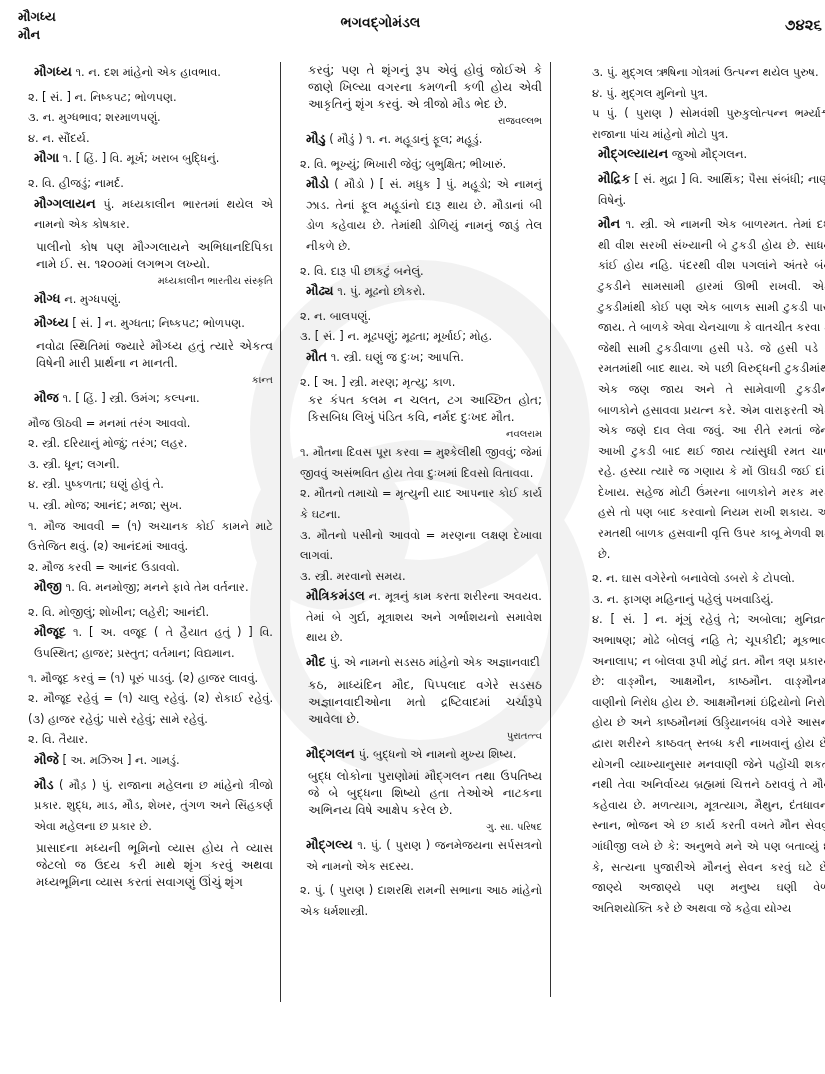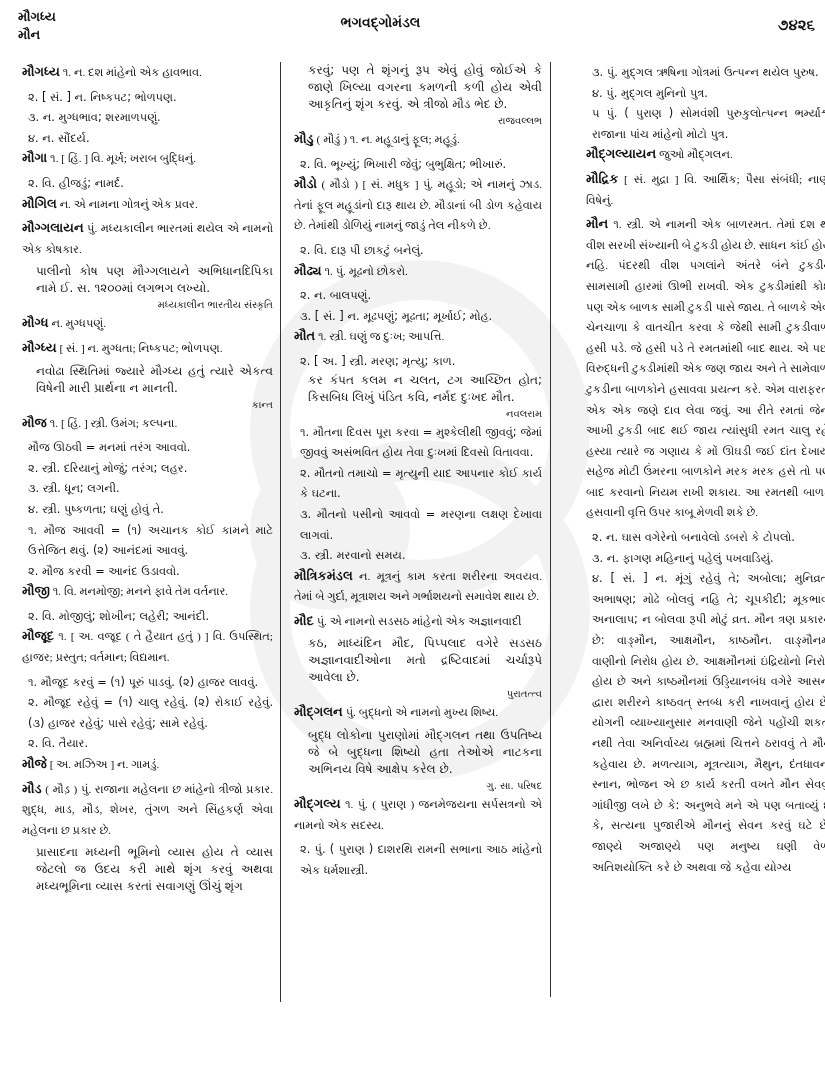--- a/index.html
+++ b/index.html
@@ -7,31 +7,31 @@
     width:825px; height:1074px; position:relative; overflow:hidden;
     font-family:"DejaVu Sans", sans-serif; color:#111;
   }
   .watermark {
     position:absolute; left:230px; top:230px; width:380px; height:560px;
     pointer-events:none; opacity:0.07;
   }
   .header { position:absolute; left:0; top:0; width:825px; height:60px; }
   .guide-words { position:absolute; left:18px; top:8px; font-size:13px; font-weight:bold; line-height:18px; }
   .running-title { position:absolute; left:0; width:761px; top:14px; text-align:center; font-size:14px; font-weight:bold; }
-  .page-number { position:absolute; right:10px; top:16px; font-size:15px; font-weight:bold; }
+  .page-number { position:absolute; right:3px; top:16px; font-size:15px; font-weight:bold; }
 
   .col { position:absolute; top:62px; font-size:11.4px; line-height:20.6px; }
   .col1 { left:18px; width:255px; }
   .col2 { left:290px; width:252px; }
   .col3 { left:582px; width:250px; }
   .rule { position:absolute; top:62px; width:1px; background:#333; }
   .rule1 { left:280px; height:940px; }
   .rule2 { left:550px; height:935px; }
 
-  .entry { margin:0 0 4px 4px;font-family:Liberation Serif, serif; }
+  .entry { margin:0 0 4px 16px; }
   .hw { font-weight:bold; font-size:13px; }
   .sense { padding-left:10px; }
   .cont { padding-left:10px; }
   .quote { padding-left:18px; font-size:12px; line-height:17px; }
   .src { text-align:right; font-size:10px; line-height:16px; font-weight:normal; }
   .para { text-align:justify; }
 </style>
 </head>
 <body>
 
@@ -50,33 +50,33 @@
   <div class="page-number">૭૪૨૬</div>
 </div>
 
 <div class="col col1">
     <div class="entry para"><span class="hw">મૌગધ્ય</span><span> ૧. ન. દશ માંહેનો એક હાવભાવ.</span></div>
     <div class="sense para">૨. [ સં. ] ન. નિષ્કપટ; ભોળપણ.</div>
     <div class="sense para">૩. ન. મુગ્ધભાવ; શરમાળપણું.</div>
     <div class="sense para">૪. ન. સૌંદર્ય.</div>
     <div class="entry para"><span class="hw">મૌગા</span><span> ૧. [ હિં. ] વિ. મૂર્ખ; ખરાબ બુદ્ધિનું.</span></div>
     <div class="sense para">૨. વિ. હીજડું; નામર્દ.</div>
-    <div class="entry para"><span class="hw">મૌગિલ</span><span> ન. એ નામના ગોત્રનું એક પ્રવર.</span></div>
     <div class="entry para"><span class="hw">મૌગ્ગલાયન</span><span> પું. મધ્યકાલીન ભારતમાં થયેલ એ નામનો એક કોષકાર.</span></div>
     <div class="quote para">પાલીનો કોષ પણ મૌગ્ગલાયને અભિધાનદિપિકા નામે ઈ. સ. ૧૨૦૦માં લગભગ લખ્યો.</div>
     <div class="src">મધ્યકાલીન ભારતીય સંસ્કૃતિ</div>
     <div class="entry para"><span class="hw">મૌગ્ધ</span><span> ન. મુગ્ધપણું.</span></div>
     <div class="entry para"><span class="hw">મૌગ્ધ્ય</span><span> [ સં. ] ન. મુગ્ધતા; નિષ્કપટ; ભોળપણ.</span></div>
     <div class="quote para">નવોઢા સ્થિતિમાં જ્યારે મૌગ્ધ્ય હતું ત્યારે એકત્વ વિષેની મારી પ્રાર્થના ન માનતી.</div>
     <div class="src">કાન્ત</div>
     <div class="entry para"><span class="hw">મૌજ</span><span> ૧. [ હિં. ] સ્ત્રી. ઉમંગ; કલ્પના.</span></div>
     <div class="cont para">મૌજ ઊઠવી = મનમાં તરંગ આવવો.</div>
     <div class="sense para">૨. સ્ત્રી. દરિયાનું મોજું; તરંગ; લહર.</div>
     <div class="sense para">૩. સ્ત્રી. ધૂન; લગની.</div>
     <div class="sense para">૪. સ્ત્રી. પુષ્કળતા; ઘણું હોવું તે.</div>
+    <div class="sense para">૫. સ્ત્રી. મોજ; આનંદ; મજા; સુખ.</div>
     <div class="cont para">૧. મૌજ આવવી = (૧) અચાનક કોઈ કામને માટે ઉત્તેજિત થવું. (૨) આનંદમાં આવવું.</div>
     <div class="cont para">૨. મૌજ કરવી = આનંદ ઉડાવવો.</div>
     <div class="entry para"><span class="hw">મૌજી</span><span> ૧. વિ. મનમોજી; મનને ફાવે તેમ વર્તનાર.</span></div>
     <div class="sense para">૨. વિ. મોજીલું; શોખીન; લહેરી; આનંદી.</div>
     <div class="entry para"><span class="hw">મૌજૂદ</span><span> ૧. [ અ. વજૂદ ( તે હૈયાત હતું ) ] વિ. ઉપસ્થિત; હાજર; પ્રસ્તુત; વર્તમાન; વિદ્યમાન.</span></div>
     <div class="cont para">૧. મૌજૂદ કરવું = (૧) પૂરું પાડવું. (૨) હાજર લાવવું.</div>
     <div class="cont para">૨. મૌજૂદ રહેવું = (૧) ચાલુ રહેવું. (૨) રોકાઈ રહેવું. (૩) હાજર રહેવું; પાસે રહેવું; સામે રહેવું.</div>
     <div class="sense para">૨. વિ. તૈયાર.</div>
     <div class="entry para"><span class="hw">મૌજે</span><span> [ અ. મઝિઅ ] ન. ગામડું.</span></div>
     <div class="entry para"><span class="hw">મૌડ</span><span> ( મૌડ઼ ) પું. રાજાના મહેલના છ માંહેનો ત્રીજો પ્રકાર. શુદ્ધ, માડ, મૌડ, શેખર, તુંગળ અને સિંહકર્ણ એવા મહેલના છ પ્રકાર છે.</span></div>

